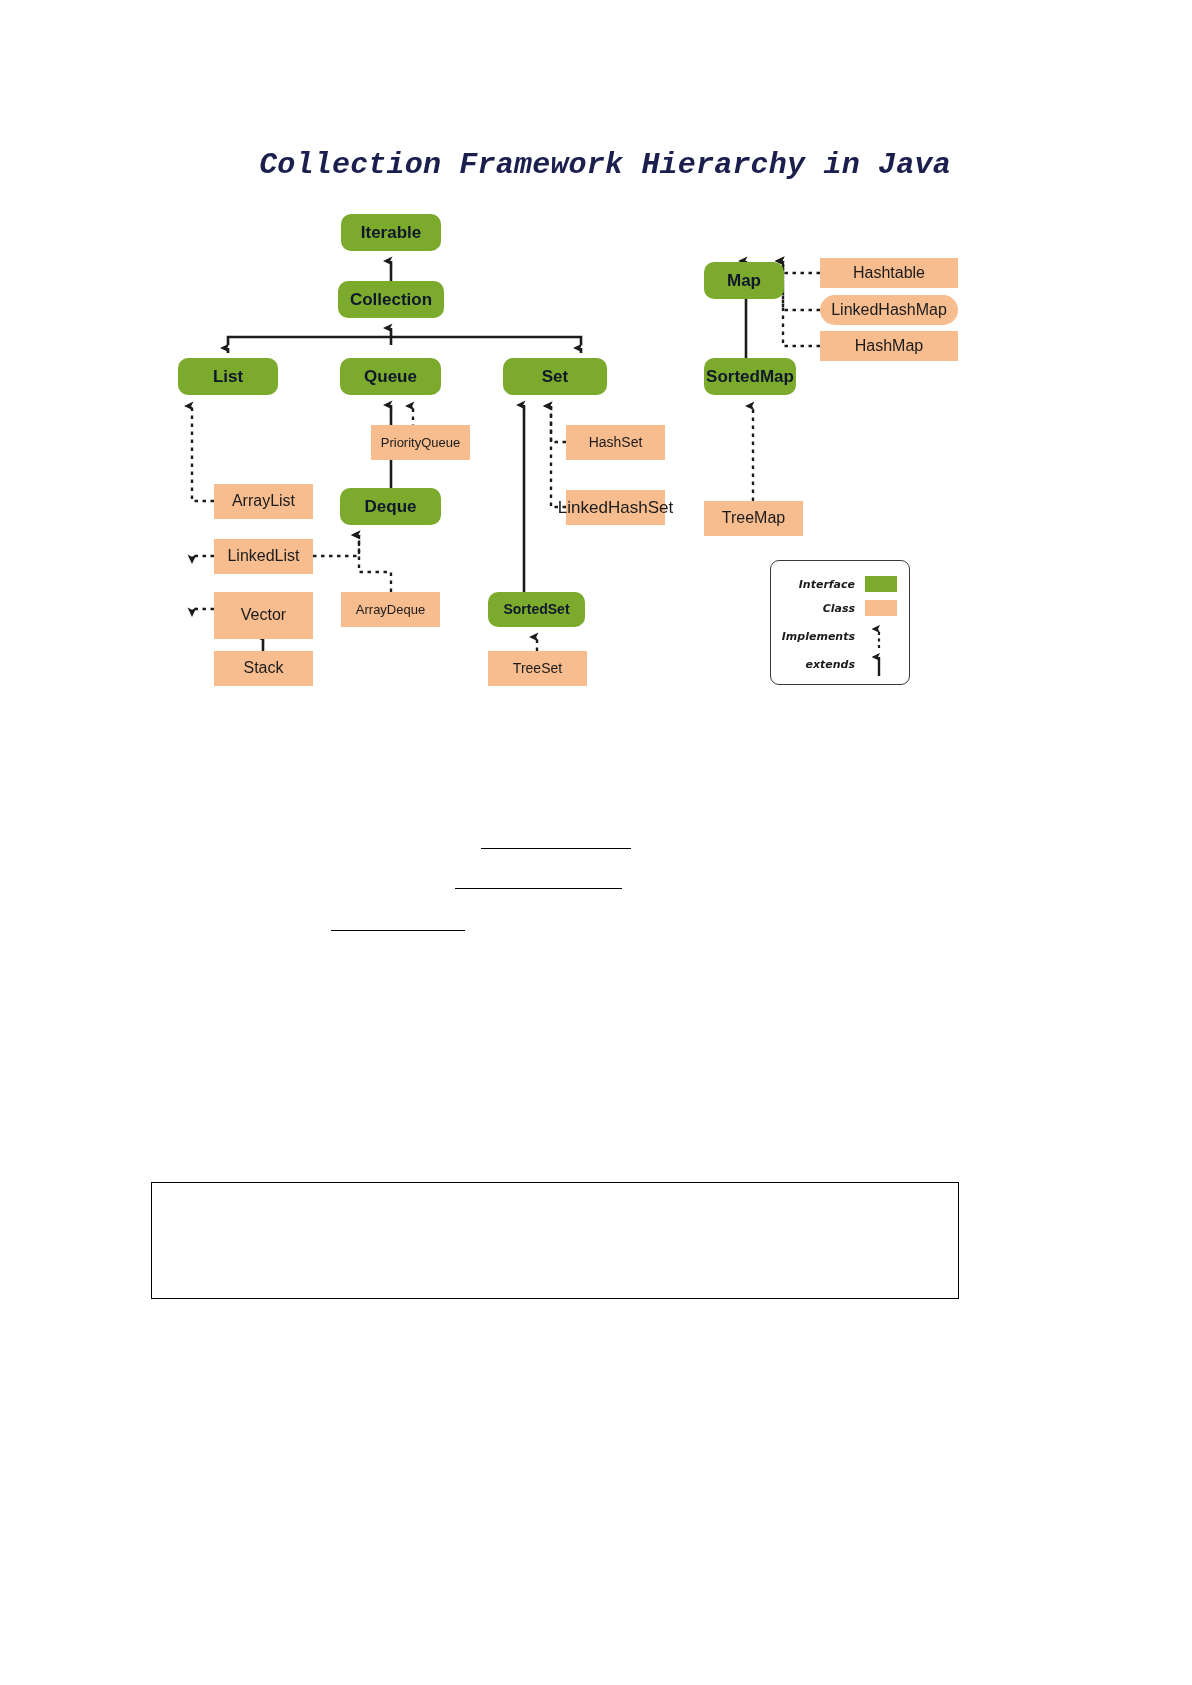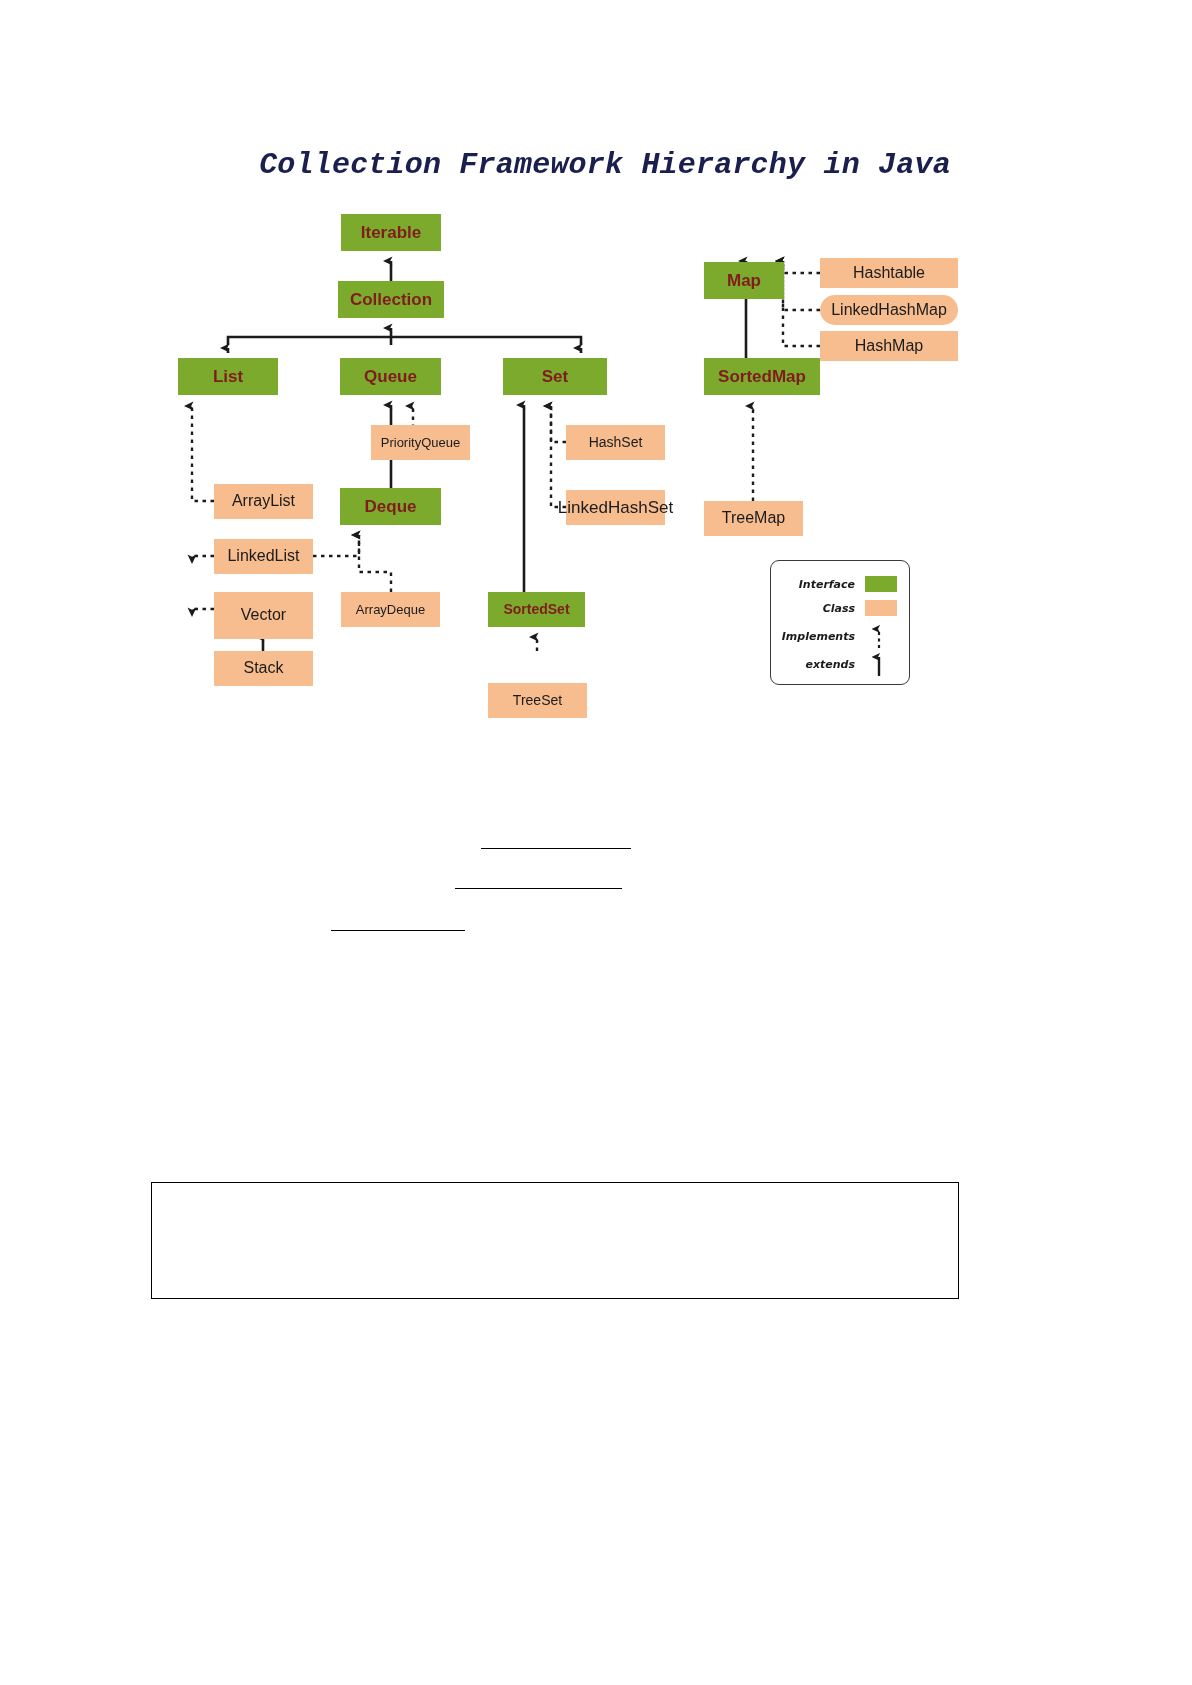--- a/index.html
+++ b/index.html
@@ -22,21 +22,21 @@
   
   #diagram{position:absolute;left:0;top:0;width:1192px;height:760px;}
   #wires{position:absolute;left:0;top:0;width:1192px;height:760px;}
 
   .node{
     position:absolute;box-sizing:border-box;
     display:flex;align-items:center;justify-content:center;
     text-align:center;line-height:1.05;
     font-family:"Liberation Sans", sans-serif;
   }
-  .iface{background:#7caa2d;color:#7f1d1d;font-weight:bold;}
+  .iface{background:#7caa2d;color:#0f172a;font-weight:bold;border-radius:10px;}
   .klass{background:#f7bd8f;color:#1b1b1b;font-weight:normal;}
 
   
   .legend{
     position:absolute;left:770px;top:560px;width:140px;height:125px;
     border:1.6px solid #3a3a3a;border-radius:9px;background:#fff;
     box-sizing:border-box;
   }
   .legend-row{
     position:absolute;left:0;width:140px;height:26px;
@@ -133,23 +133,23 @@
         <div class="node iface" style="left: 340px; top: 488px; width: 101px; height: 37px; font-size: 17px;">Deque</div>
         <div class="node iface" style="left: 488px; top: 592px; width: 97px; height: 35px; font-size: 14px;">SortedSet</div>
         <div class="node klass" style="left: 214px; top: 484px; width: 99px; height: 35px; font-size: 16px;">ArrayList</div>
         <div class="node klass" style="left: 214px; top: 539px; width: 99px; height: 35px; font-size: 16px;">LinkedList</div>
         <div class="node klass" style="left: 214px; top: 592px; width: 99px; height: 47px; font-size: 16px;">Vector</div>
         <div class="node klass" style="left: 214px; top: 651px; width: 99px; height: 35px; font-size: 16px;">Stack</div>
         <div class="node klass" style="left: 371px; top: 425px; width: 99px; height: 35px; font-size: 13px;">PriorityQueue</div>
         <div class="node klass" style="left: 341px; top: 592px; width: 99px; height: 35px; font-size: 13px;">ArrayDeque</div>
         <div class="node klass" style="left: 566px; top: 425px; width: 99px; height: 35px; font-size: 14px;">HashSet</div>
         <div class="node klass" style="left: 566px; top: 490px; width: 99px; height: 35px; font-size: 17px;">LinkedHashSet</div>
-        <div class="node klass" style="left: 488px; top: 651px; width: 99px; height: 35px; font-size: 14px; margin-top: 32px;">TreeSet</div>
+        <div class="node klass" style="left: 488px; top: 651px; width: 99px; height: 35px; font-size: 14px;">TreeSet</div>
         <div class="node iface" style="left: 704px; top: 214px; width: 80px; height: 37px; font-size: 17px; margin-top: 48px;">Map</div>
-        <div class="node iface" style="left: 704px; top: 358px; width: 116px; height: 37px; font-size: 17px;">SortedMap</div>
+        <div class="node iface" style="left: 704px; top: 358px; width: 92px; height: 37px; font-size: 17px;">SortedMap</div>
         <div class="node klass" style="left: 820px; top: 258px; width: 138px; height: 30px; font-size: 16px;">Hashtable</div>
         <div class="node klass" style="left: 820px; top: 295px; width: 138px; height: 30px; font-size: 16px; border-radius: 15px;">LinkedHashMap</div>
         <div class="node klass" style="left: 820px; top: 331px; width: 138px; height: 30px; font-size: 16px;">HashMap</div>
         <div class="node klass" style="left: 704px; top: 501px; width: 99px; height: 35px; font-size: 16px;">TreeMap</div>
       </div>
 
     <div class="legend">
       <div class="legend-row" style="top:10px">
         <div class="legend-label">Interface</div>
         <div class="legend-art">

